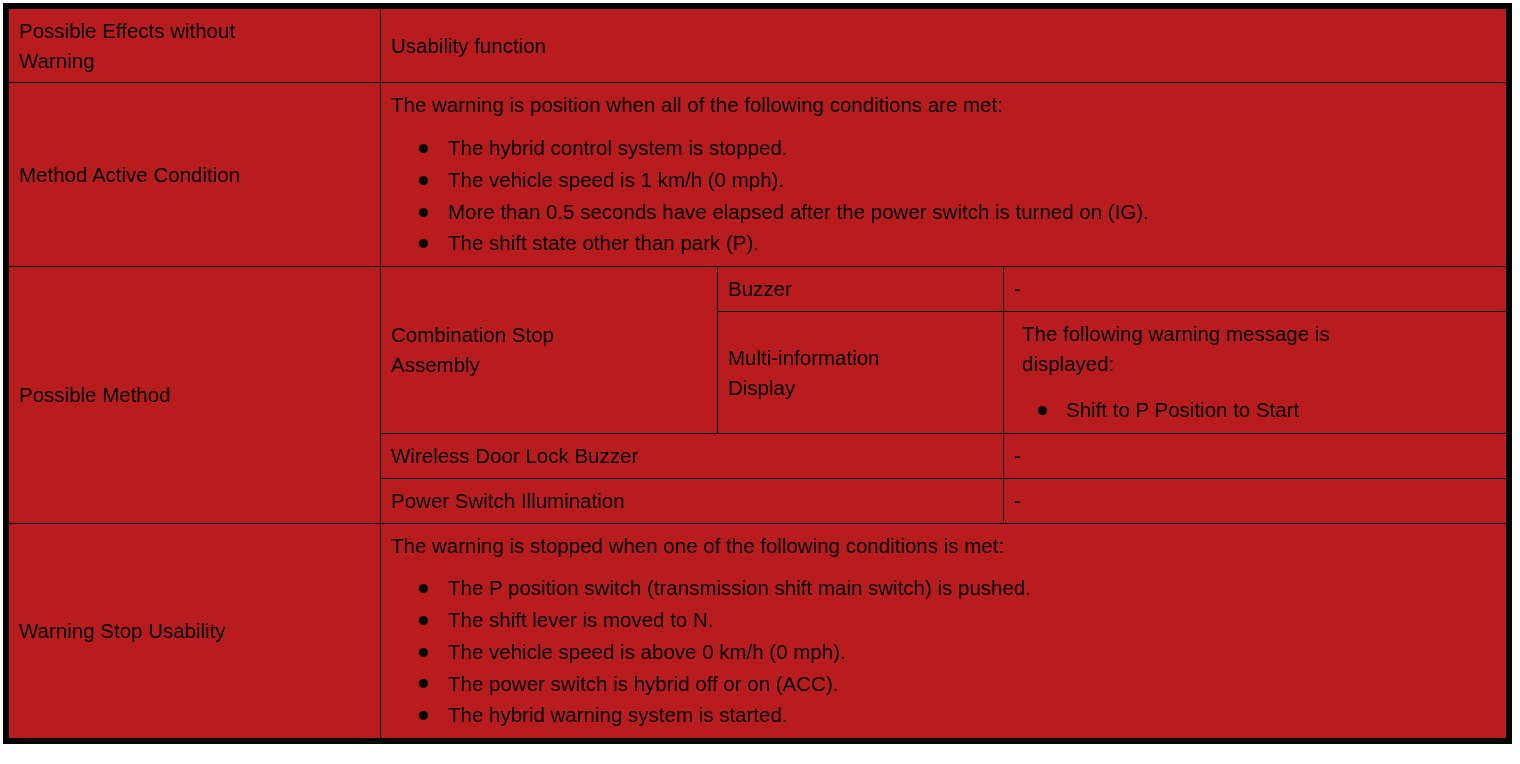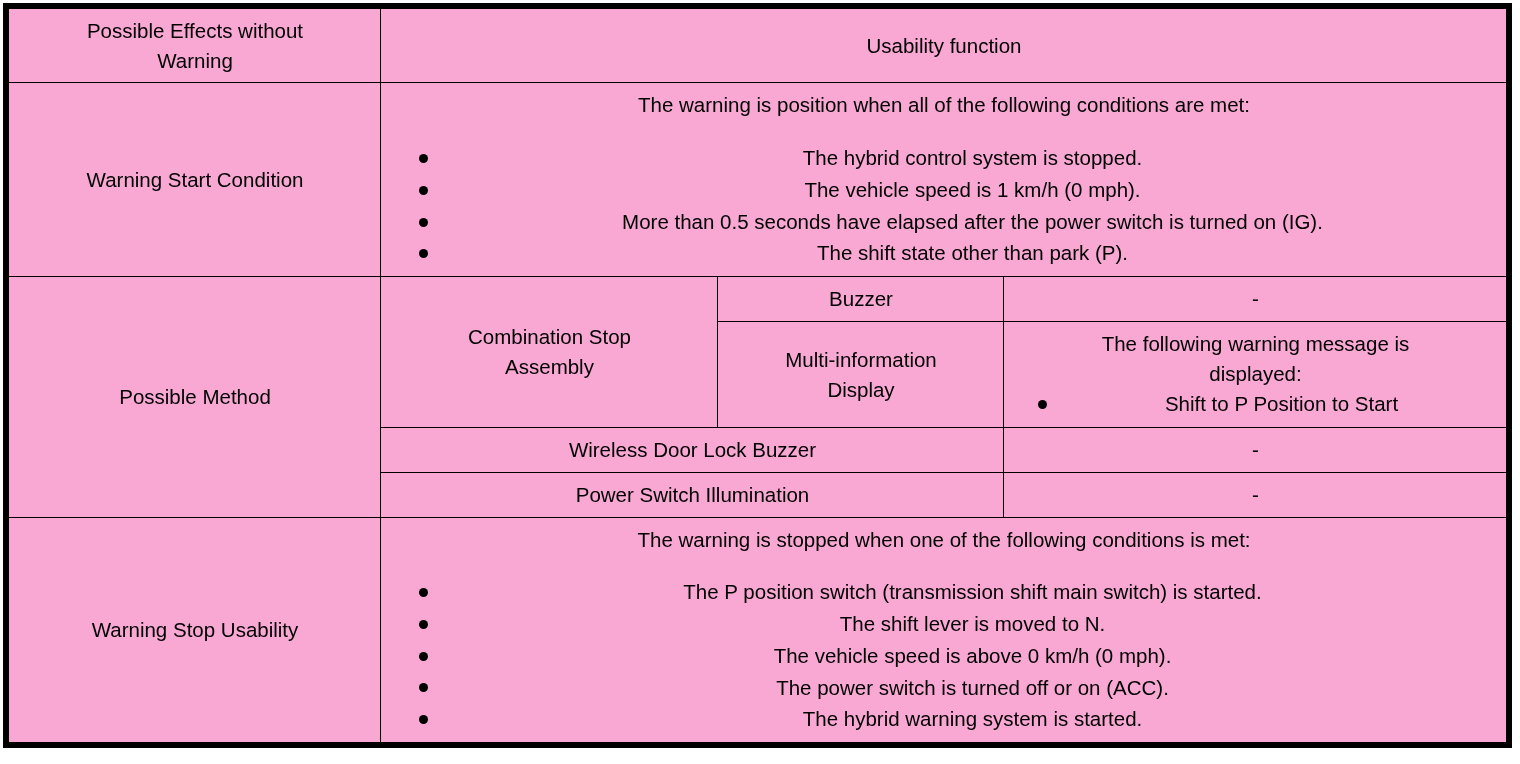--- a/index.html
+++ b/index.html
@@ -23,22 +23,21 @@
   }
 
   
   table.spec {
     position: absolute;
     left: 6px;
     top: 6px;
     width: 1500px;
     border-collapse: collapse;
     table-layout: fixed;
-    background: #f9a8d4;
-    text-align: center;
+    background: #b91c1c;
   }
 
   table.spec,
   table.spec > tbody > tr > td {
     border: 1px solid #000000;
   }
 
   
   table.spec {
     outline: 3px solid #000000;
@@ -75,21 +74,21 @@
     display: block;
     padding: 0 0 4px 0;
   }
 
   ul.bullets {
     list-style: none;
     margin: 0;
     padding: 0;
   }
   ul.bullets.gap {
-    margin-top: 18px;
+    margin-top: 8px;
   }
   ul.bullets li {
     position: relative;
     padding-left: 57px;
     margin: 0 0 0 0;
     line-height: 1.55;
     white-space: nowrap;
   }
   ul.bullets li .dot {
     position: absolute;
@@ -105,22 +104,24 @@
 
   ul.bullets.indent li {
     padding-left: 52px;
   }
   ul.bullets.indent li .dot {
     left: 24px;
   }
 
   .msgblock .intro {
     padding-bottom: 0;
+    margin-left: 8px;
   }
   .msgblock ul.bullets {
+    margin-top: 16px;
   }
 
   .dash {
     display: block;
   }
 
   .twoline {
     white-space: pre-line;
   }
 </style>
@@ -143,21 +144,21 @@
           <div class="cellpad twoline">Possible Effects without
 Warning</div>
         </td>
         <td class="label-cell" colspan="3">
           <div class="cellpad">Usability function</div>
         </td>
       </tr>
 
       <tr>
         <td class="label-cell">
-          <div class="cellpad">Warning Start Condition</div>
+          <div class="cellpad">Method Active Condition</div>
         </td>
         <td class="top-cell" colspan="3">
           <div class="cellpad">
             <span class="intro">The warning is position when all of the following conditions are met:</span>
             <ul class="bullets gap">
               <li>
                 <span class="dot"></span>
                 <span>The hybrid control system is stopped.</span>
               </li>
               <li>
@@ -233,33 +234,33 @@
       <tr>
         <td class="label-cell">
           <div class="cellpad">Warning Stop Usability</div>
         </td>
         <td class="top-cell" colspan="3">
           <div class="cellpad">
             <span class="intro">The warning is stopped when one of the following conditions is met:</span>
             <ul class="bullets gap">
               <li>
                 <span class="dot"></span>
-                <span>The P position switch (transmission shift main switch) is started.</span>
+                <span>The P position switch (transmission shift main switch) is pushed.</span>
               </li>
               <li>
                 <span class="dot"></span>
                 <span>The shift lever is moved to N.</span>
               </li>
               <li>
                 <span class="dot"></span>
                 <span>The vehicle speed is above 0 km/h (0 mph).</span>
               </li>
               <li>
                 <span class="dot"></span>
-                <span>The power switch is turned off or on (ACC).</span>
+                <span>The power switch is hybrid off or on (ACC).</span>
               </li>
               <li>
                 <span class="dot"></span>
                 <span>The hybrid warning system is started.</span>
               </li>
             </ul>
           </div>
         </td>
       </tr>
 

